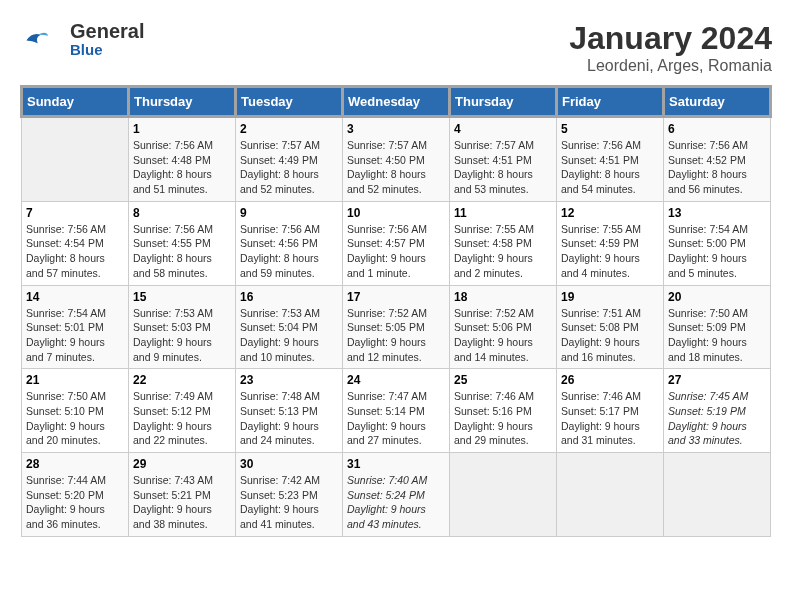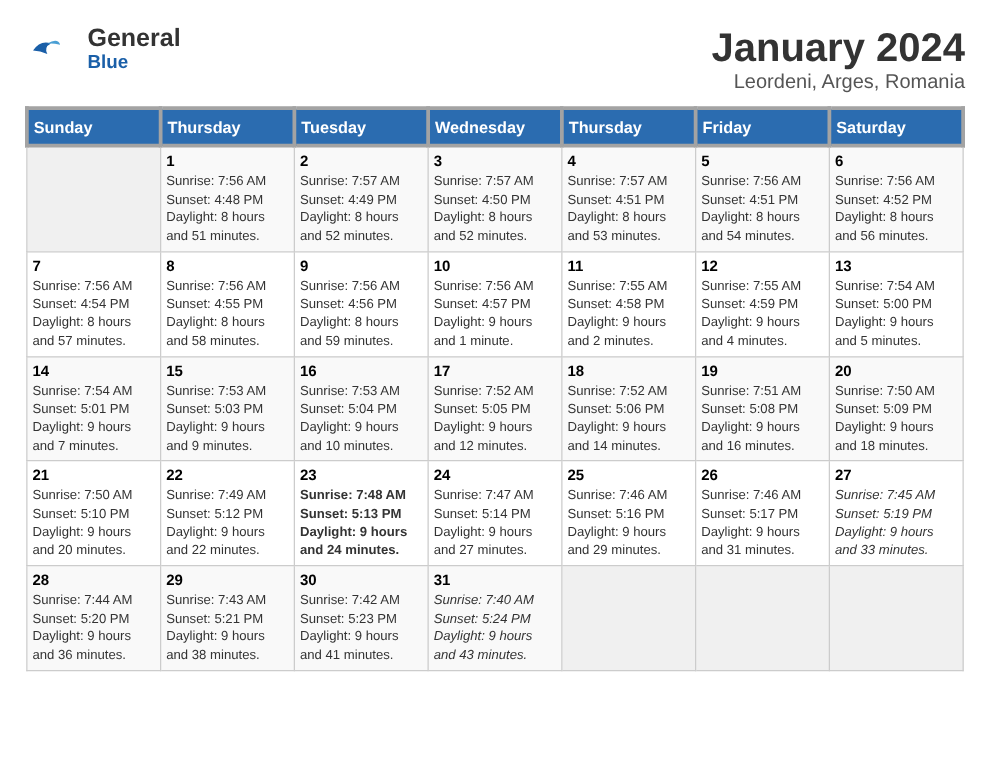--- a/index.html
+++ b/index.html
@@ -272,21 +272,21 @@
         </td>
         <td>
           <span class="day-num">22</span>
           <div class="day-info" style="white-space: pre-line;">Sunrise: 7:49 AM
 Sunset: 5:12 PM
 Daylight: 9 hours
 and 22 minutes.</div>
         </td>
         <td>
           <span class="day-num">23</span>
-          <div class="day-info" style="white-space: pre-line; font-weight: bold;">Sunrise: 7:48 AM
+          <div class="day-info" style="white-space: pre-line;">Sunrise: 7:48 AM
 Sunset: 5:13 PM
 Daylight: 9 hours
 and 24 minutes.</div>
         </td>
         <td>
           <span class="day-num">24</span>
           <div class="day-info" style="white-space: pre-line;">Sunrise: 7:47 AM
 Sunset: 5:14 PM
 Daylight: 9 hours
 and 27 minutes.</div>

